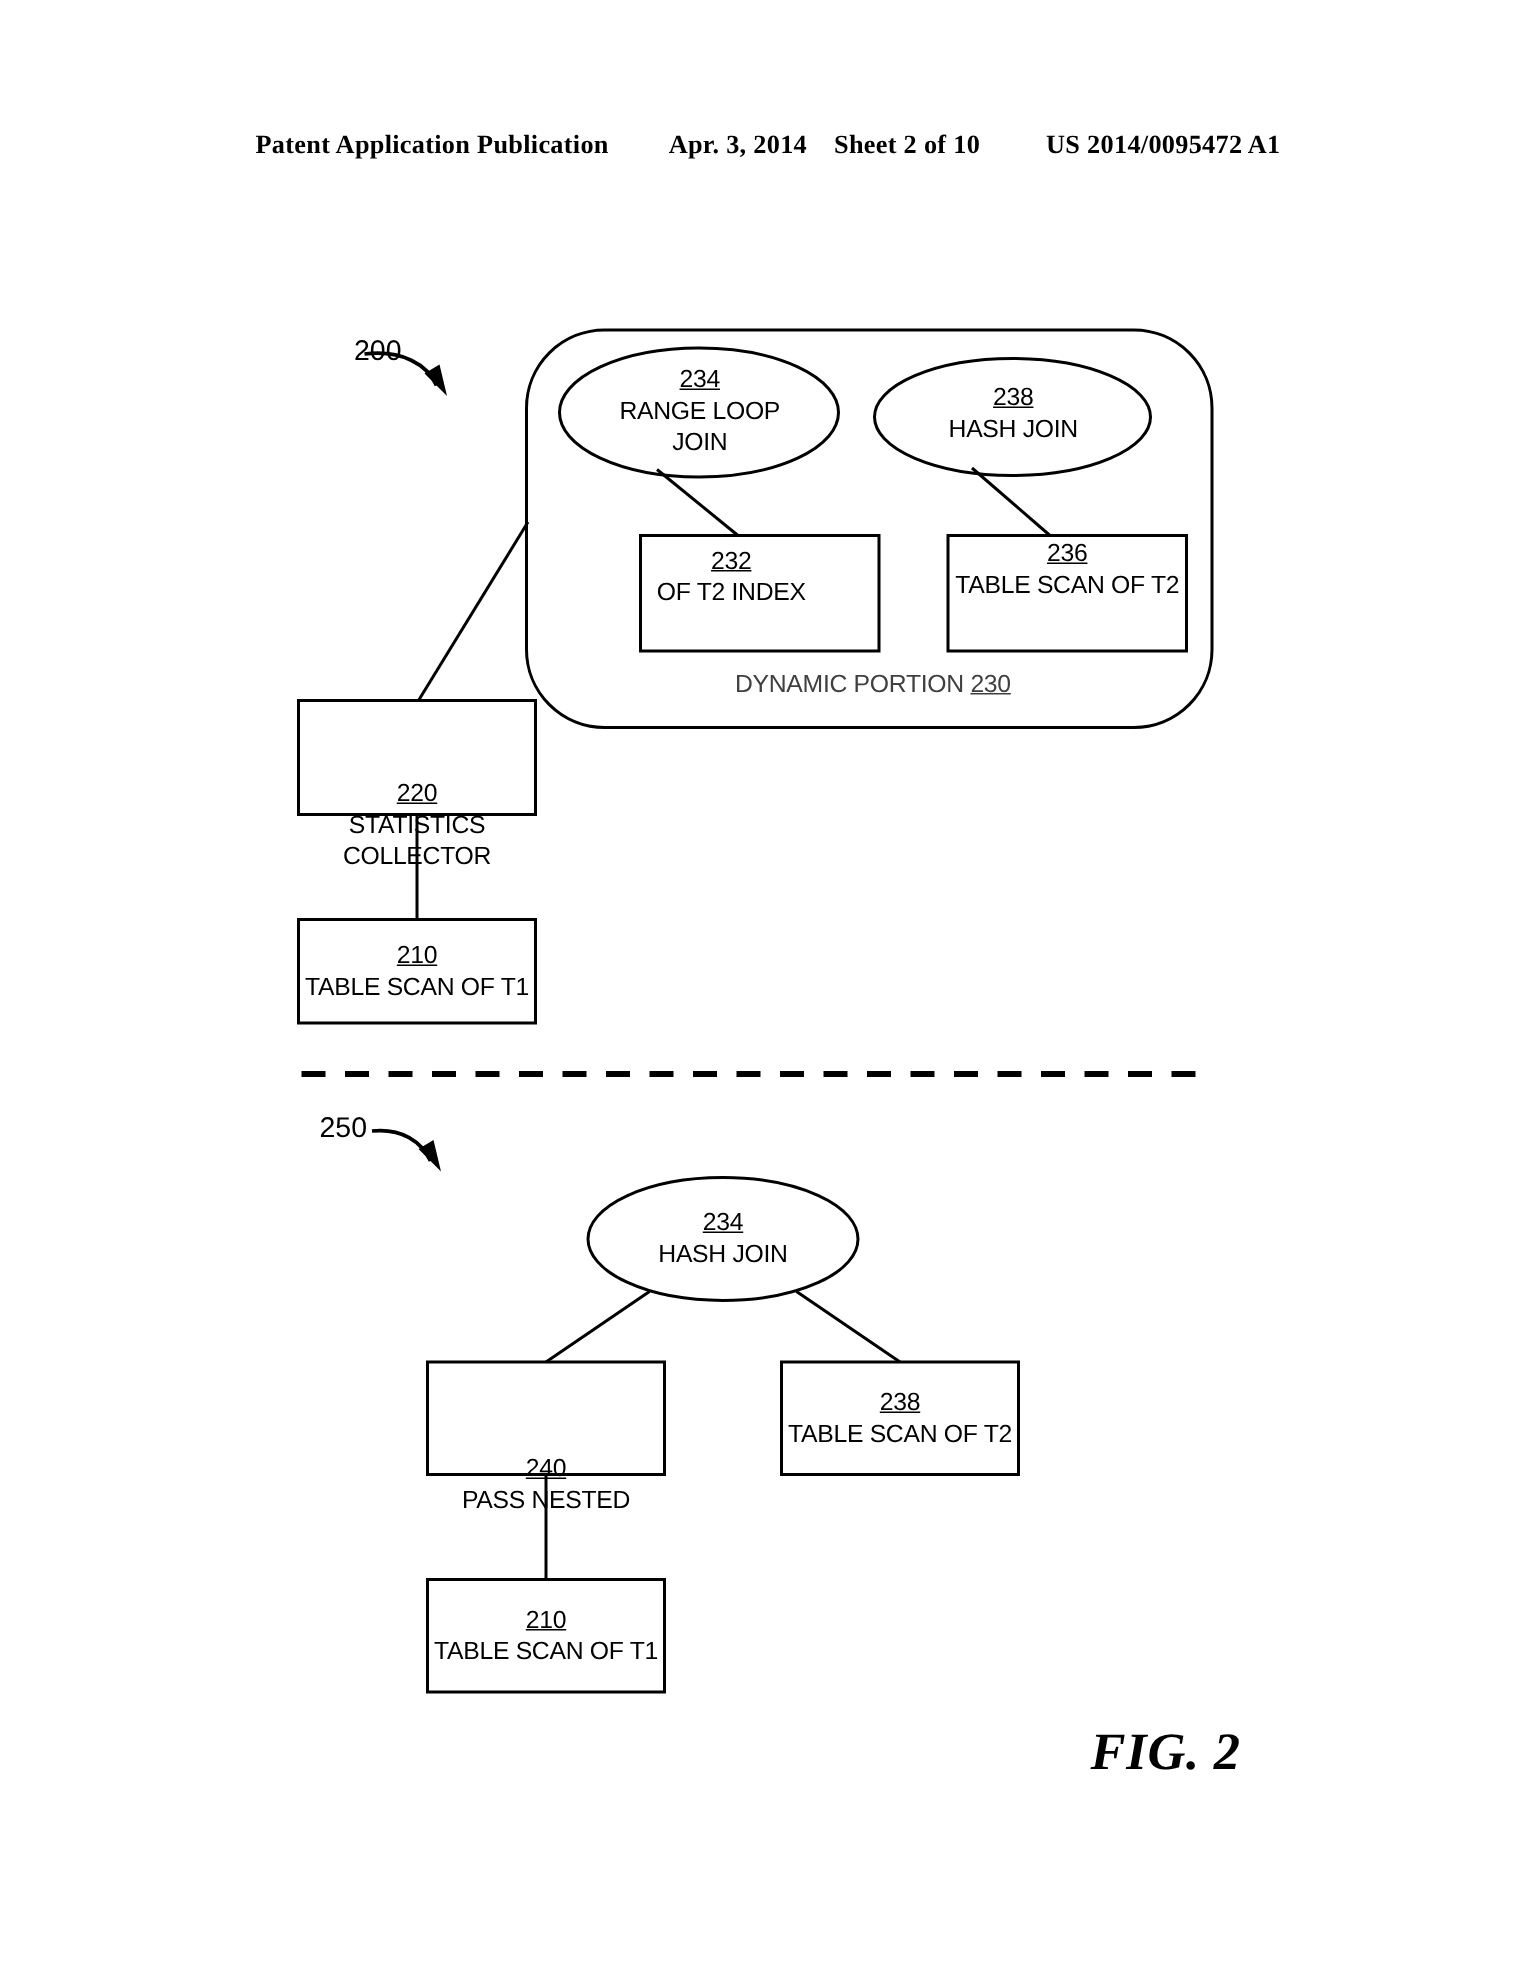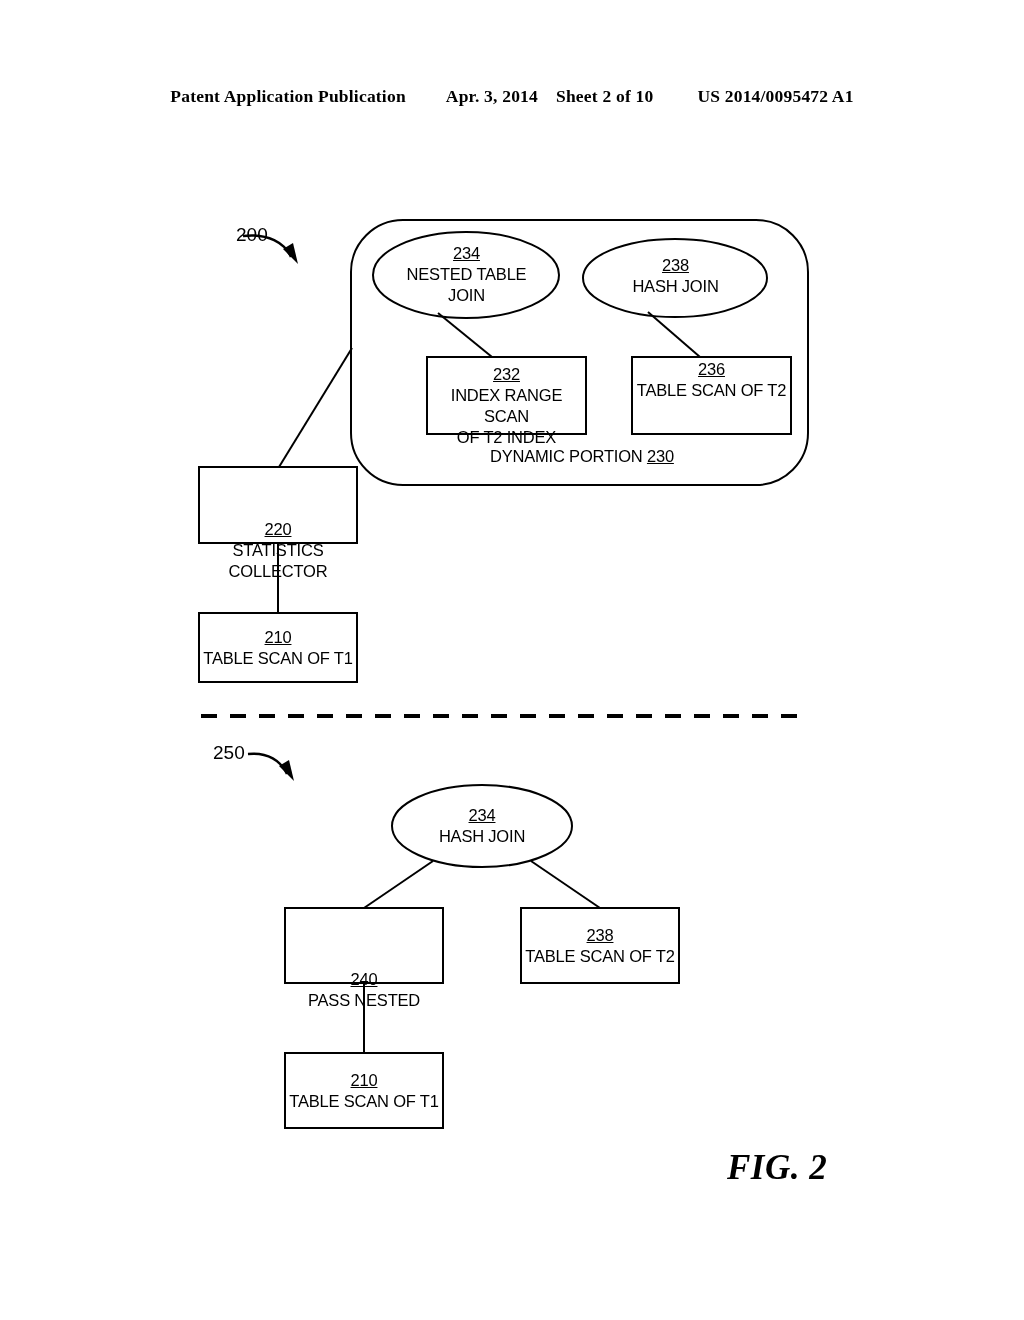--- a/index.html
+++ b/index.html
@@ -91,21 +91,21 @@
     font-family: "Liberation Sans", sans-serif;
     font-size: 19px;
     color: #000000;
   }
 
   .portion-label {
     position: absolute;
     font-family: "Liberation Sans", sans-serif;
     font-size: 16.5px;
     letter-spacing: -0.2px;
-    color: #000000;
+    color: #404040;
     white-space: nowrap;
   }
 
   .fig-label {
     position: absolute;
     font-family: "Liberation Serif", serif;
     font-style: italic;
     font-weight: bold;
     font-size: 35px;
     letter-spacing: 0.5px;
@@ -164,32 +164,31 @@
   <line class="connector" x1="364" y1="983" x2="364" y2="1053"></line>
 
   <rect class="shape" x="285" y="1053" width="158" height="75"></rect>
 
 </svg>
 
 <div class="ref-label" style="left:208px; top:224px;margin-left:28px;">200</div>
 
 <div class="node-text" style="left:374px; top:243px; width:185px;">
   <div class="node-num">234</div>
-  <div>NESTED TABLE</div>
+  <div>RANGE LOOP</div>
   <div>JOIN</div>
 </div>
 
 <div class="node-text" style="left:583px; top:255px; width:185px;">
   <div class="node-num">238</div>
   <div>HASH JOIN</div>
 </div>
 
-<div class="node-text" style="left:434px; top:364px; width:145px;">
+<div class="node-text" style="left:415px; top:364px; width:145px;">
   <div class="node-num">232</div>
-  <div>INDEX RANGE SCAN</div>
   <div>OF T2 INDEX</div>
 </div>
 
 <div class="node-text" style="left:632px; top:359px; width:159px;">
   <div class="node-num">236</div>
   <div>TABLE SCAN OF T2</div>
 </div>
 
 <div class="portion-label" style="left:490px; top:447px;">
   <span>DYNAMIC PORTION</span><span>&nbsp;</span><span class="node-num">230</span>

